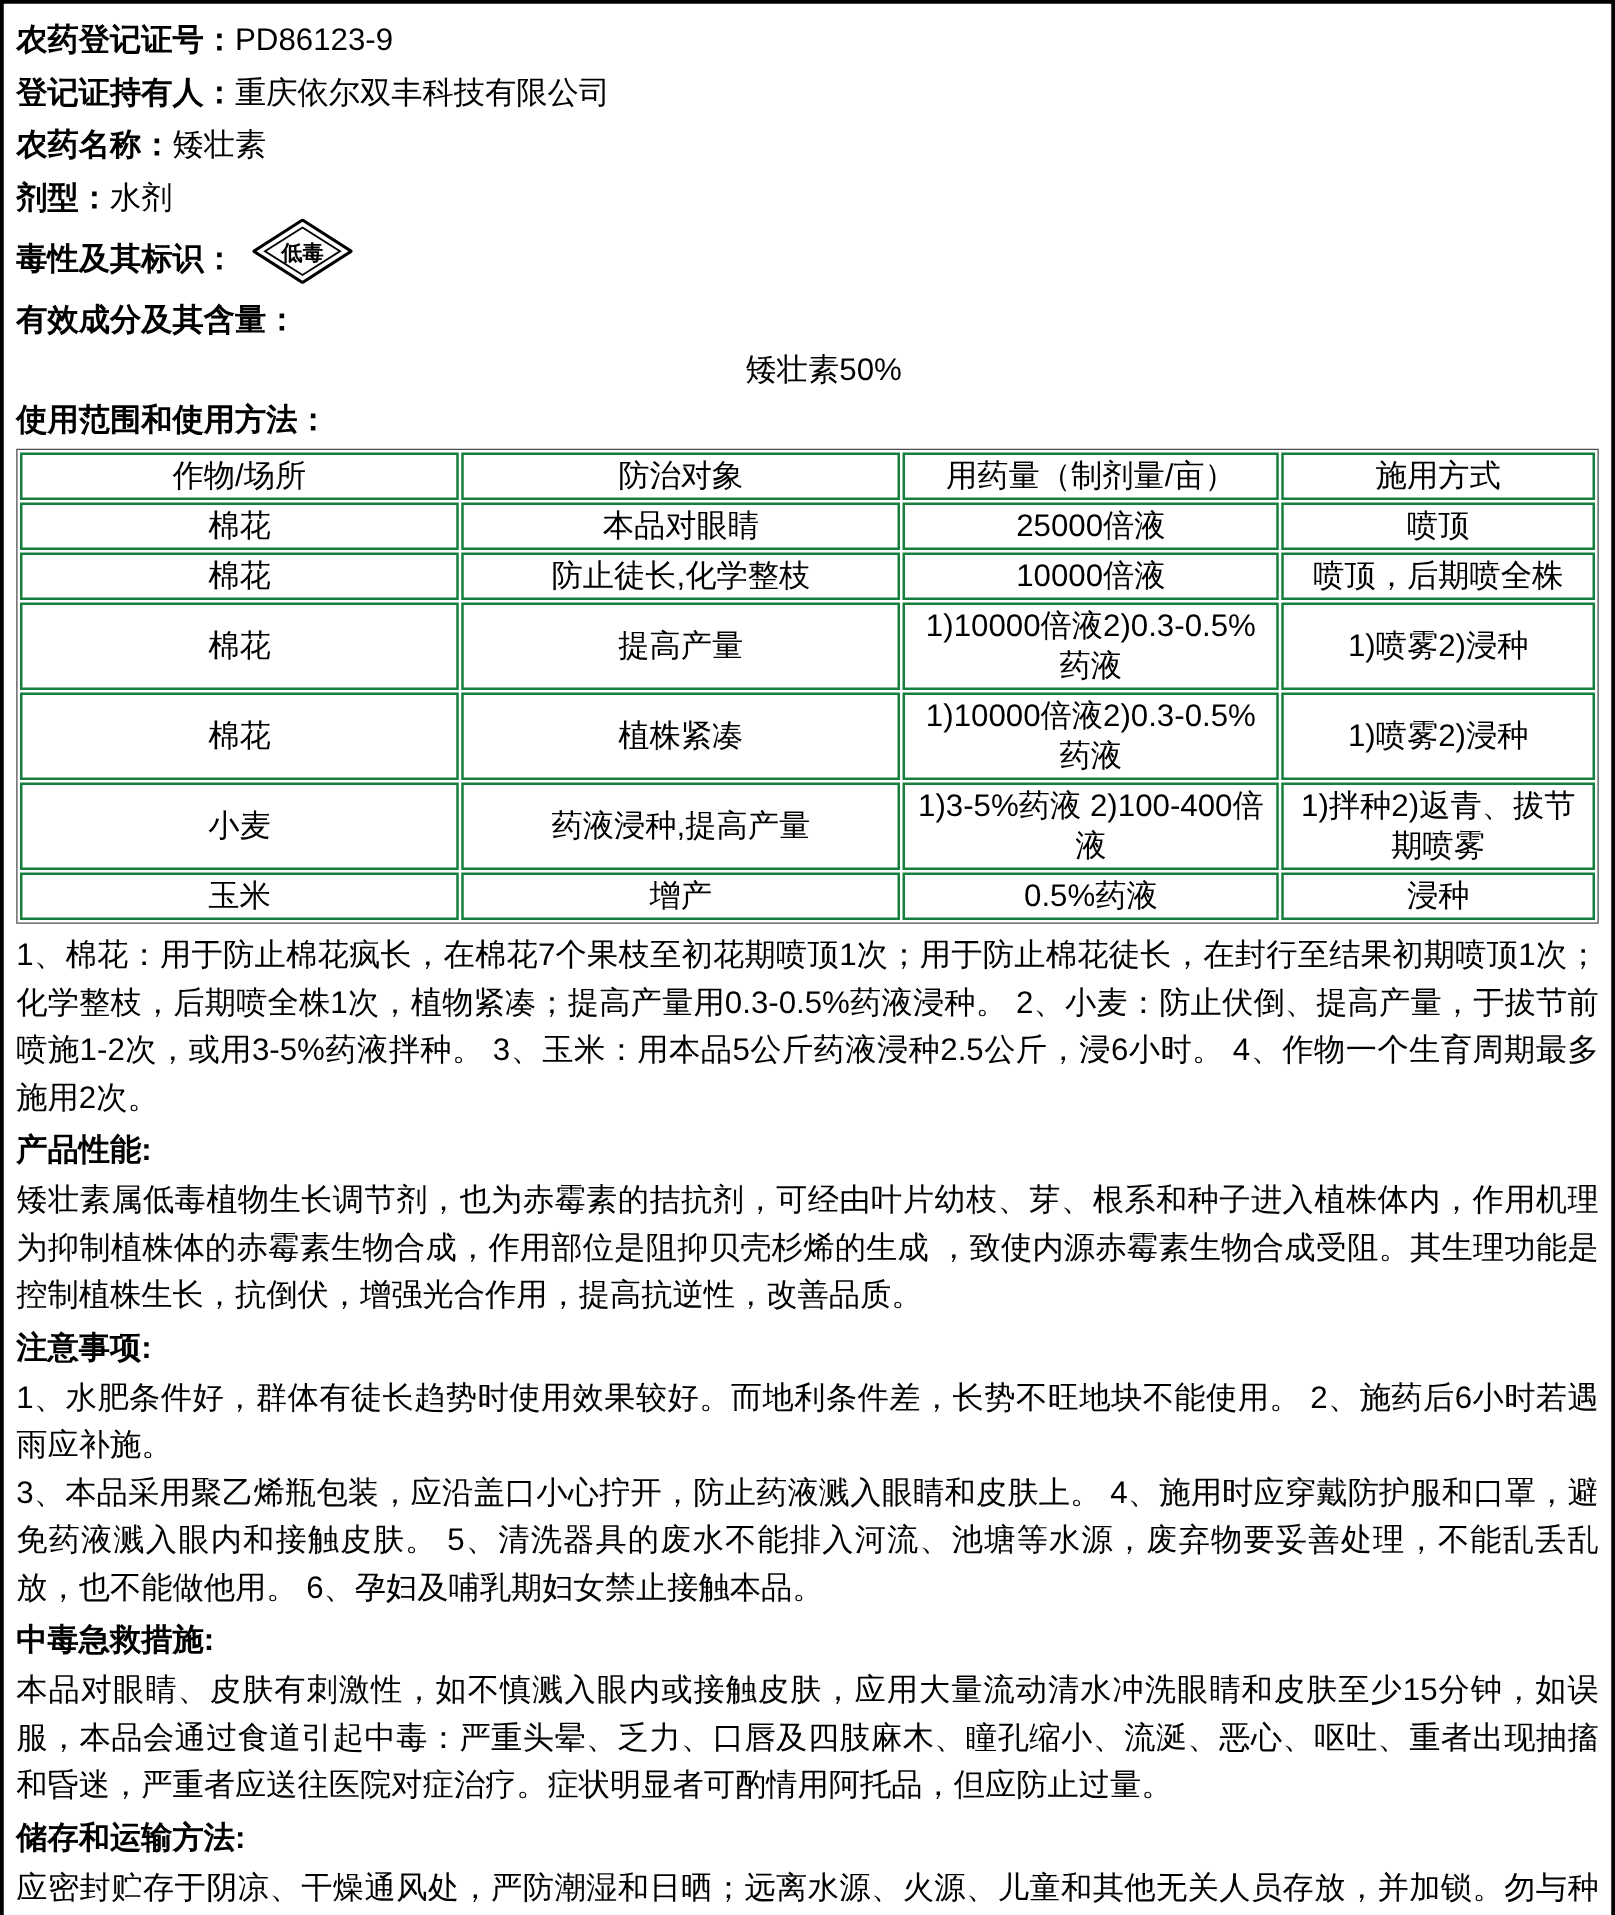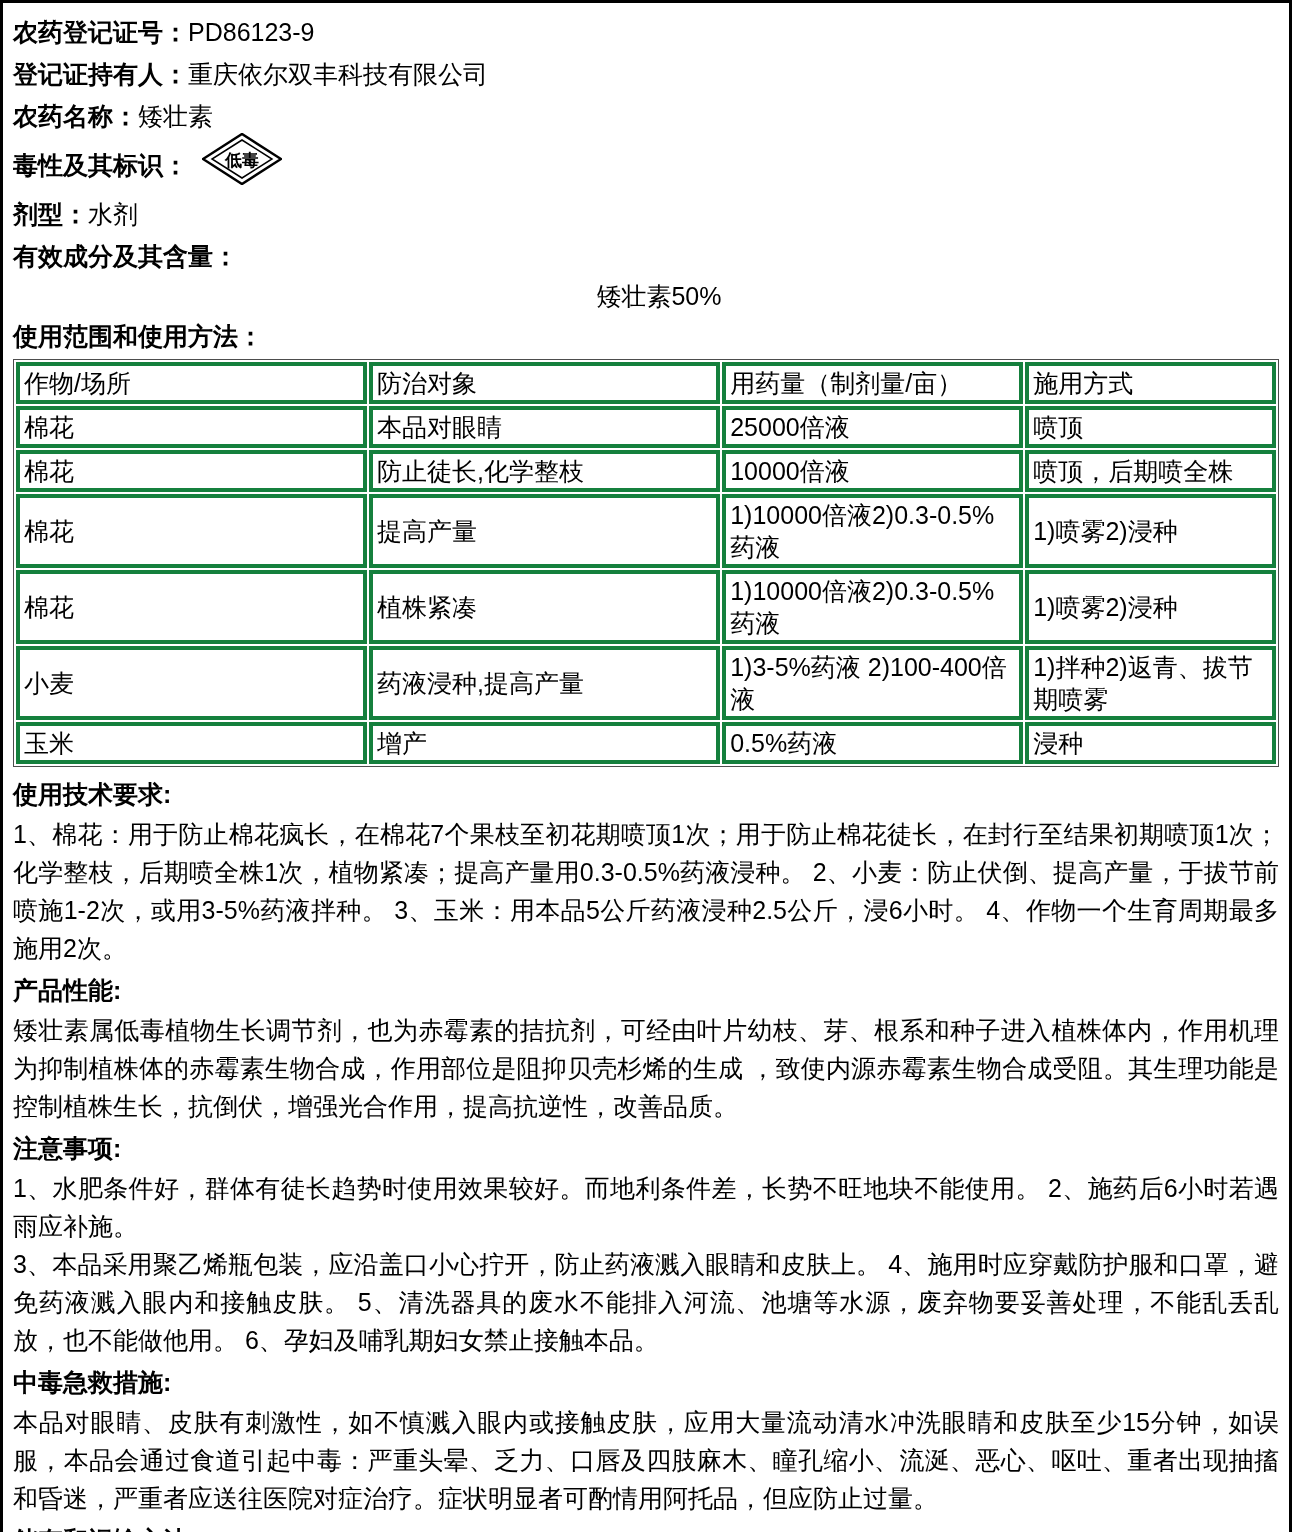--- a/index.html
+++ b/index.html
@@ -22,23 +22,23 @@
   .sec-title { font-weight: bold; line-height: 42px; }
   .ingredient { line-height: 38px; padding-left: 26px; text-align: center; }
   table.usage {
     width: 100%;
     border-collapse: separate;
     border-spacing: 2px;
     border: 1px solid #4d4d4d;
     margin: 2px 0 6px 0;
   }
   table.usage th, table.usage td {
-    border: 4px solid #15803d;
+    border: 2px solid #15803d;
     font-weight: normal;
-    text-align: left;
+    text-align: center;
     vertical-align: middle;
     padding: 1px 4px;
     line-height: 32px;
   }
   .c1 { width: 28%; } .c2 { width: 28%; } .c3 { width: 24%; } .c4 { width: 20%; }
   .section { margin-top: 2px; }
   .para { line-height: 38px; text-align: justify; }
 </style>
 </head>
 <body>
@@ -50,33 +50,33 @@
   </div>
 
   <div class="field">
     <span class="lbl">登记证持有人：</span><span class="val">重庆依尔双丰科技有限公司</span>
   </div>
 
   <div class="field">
     <span class="lbl">农药名称：</span><span class="val">矮壮素</span>
   </div>
 
+  <div class="field">
+    <span class="lbl">剂型：</span><span class="val">水剂</span>
+  </div>
+
   <div class="field tox-field">
     <span class="lbl">毒性及其标识：</span>
     <span class="tox-icon">
       <svg width="80" height="52" viewBox="0 0 80 52" xmlns="http://www.w3.org/2000/svg">
         <polygon points="40,1 79,26 40,51 1,26" fill="none" stroke="#000" stroke-width="2.5"></polygon>
         <polygon points="40,7 70,26 40,45 10,26" fill="none" stroke="#000" stroke-width="1.5"></polygon>
         <text x="40" y="33" text-anchor="middle" font-size="17" font-weight="bold" fill="#000">低毒</text>
       </svg>
     </span>
-  </div>
-
-  <div class="field">
-    <span class="lbl">剂型：</span><span class="val">水剂</span>
   </div>
 
   <div class="sec-title">有效成分及其含量：</div>
   <div class="ingredient">矮壮素50%</div>
 
   <div class="sec-title">使用范围和使用方法：</div>
 
   <table class="usage">
     <tbody>
       <tr>
@@ -118,21 +118,20 @@
       <tr>
         <td>玉米</td>
         <td>增产</td>
         <td>0.5%药液</td>
         <td>浸种</td>
       </tr>
     </tbody>
   </table>
 
   <div class="section">
-    <div class="sec-title">使用技术要求:</div>
     <div class="para">1、棉花：用于防止棉花疯长，在棉花7个果枝至初花期喷顶1次；用于防止棉花徒长，在封行至结果初期喷顶1次；化学整枝，后期喷全株1次，植物紧凑；提高产量用0.3-0.5%药液浸种。 2、小麦：防止伏倒、提高产量，于拔节前喷施1-2次，或用3-5%药液拌种。 3、玉米：用本品5公斤药液浸种2.5公斤，浸6小时。 4、作物一个生育周期最多施用2次。</div>
   </div>
 
   <div class="section">
     <div class="sec-title">产品性能:</div>
     <div class="para">矮壮素属低毒植物生长调节剂，也为赤霉素的拮抗剂，可经由叶片幼枝、芽、根系和种子进入植株体内，作用机理为抑制植株体的赤霉素生物合成，作用部位是阻抑贝壳杉烯的生成 ，致使内源赤霉素生物合成受阻。其生理功能是控制植株生长，抗倒伏，增强光合作用，提高抗逆性，改善品质。</div>
   </div>
 
   <div class="section">
     <div class="sec-title">注意事项:</div>

